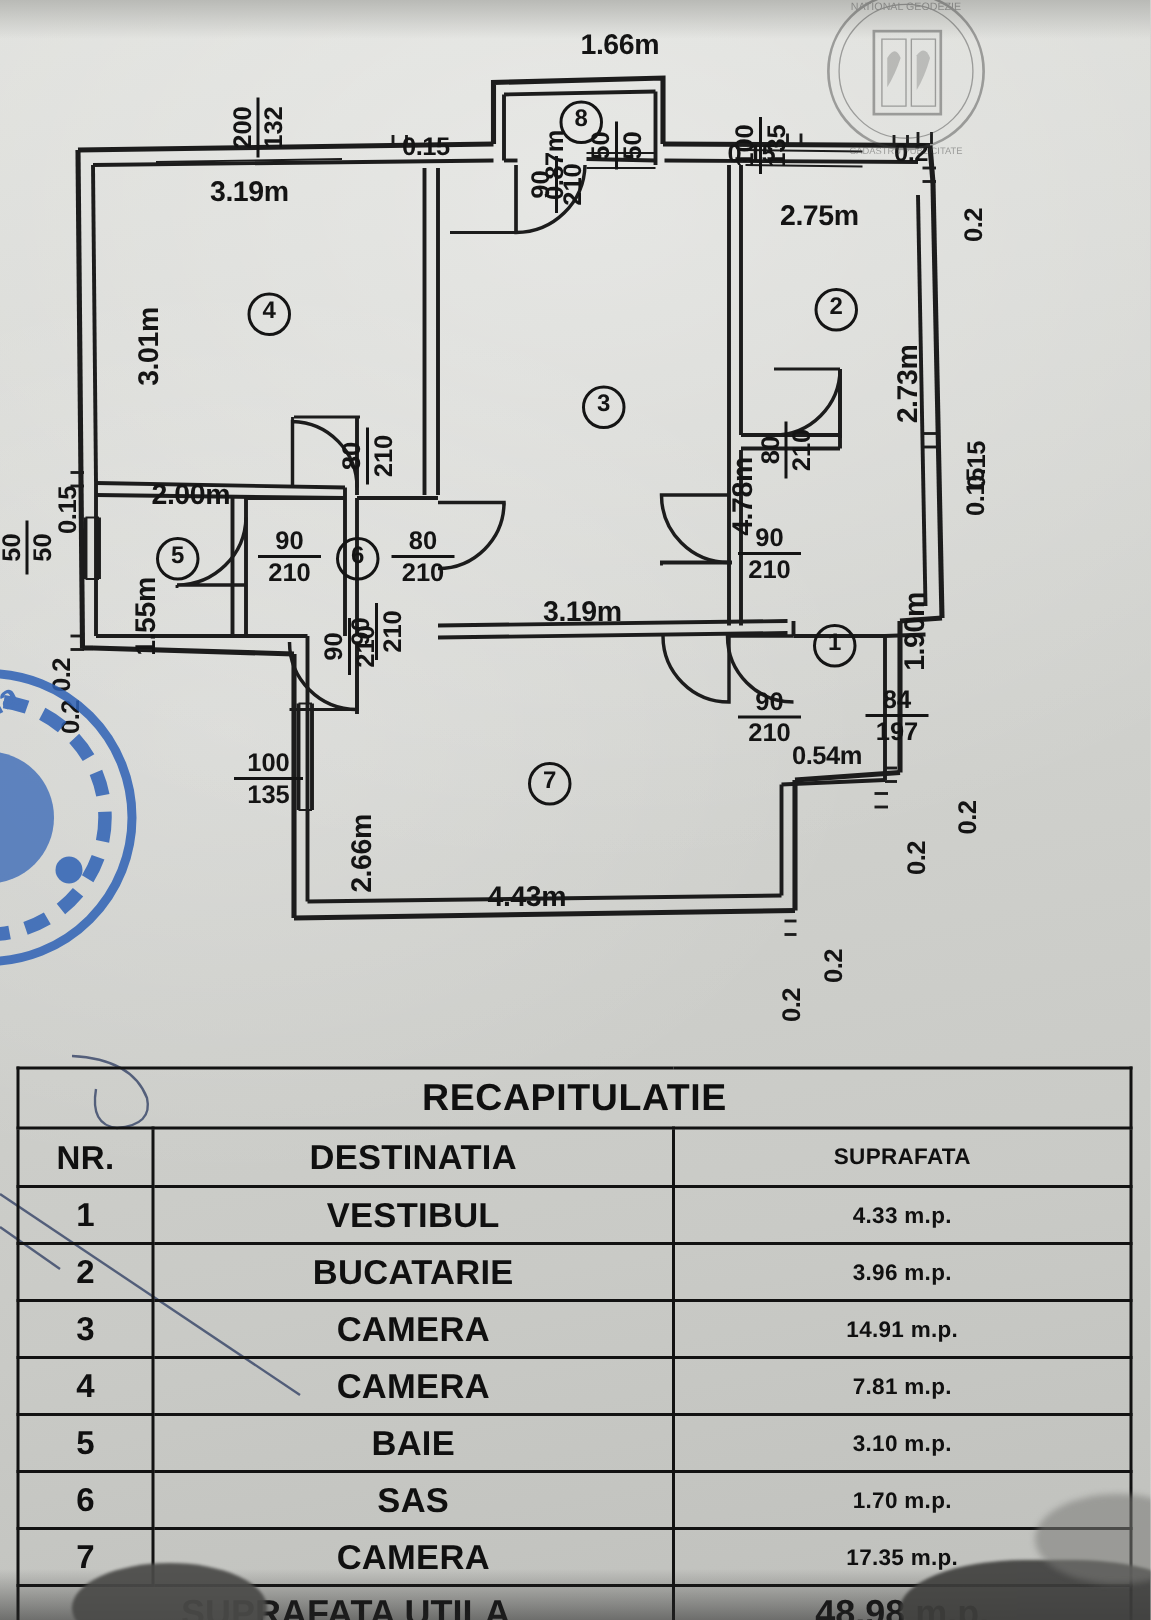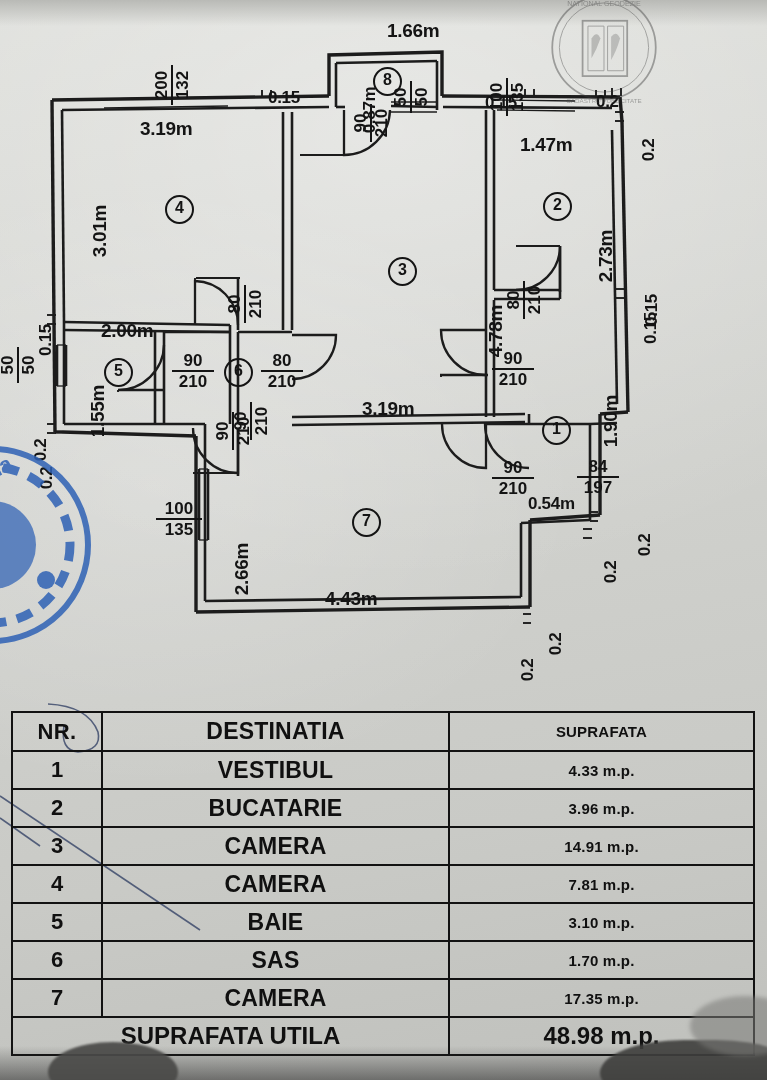--- a/index.html
+++ b/index.html
@@ -262,21 +262,21 @@
 <div class="roomnum" style="left:104px;top:358px;">5</div>
 <div class="roomnum" style="left:224px;top:358px;">6</div>
 <div class="roomnum" style="left:542px;top:416px;">1</div>
 <div class="roomnum" style="left:352px;top:508px;">7</div>
 <div class="roomnum" style="left:373px;top:67px;">8</div>
 
 <div class="lbl dim" style="left:140px;top:118px;">3.19m</div>
 <div class="lbl dim" style="left:101px;top:320px;">2.00m</div>
 <div class="lbl dim" style="left:362px;top:398px;">3.19m</div>
 <div class="lbl dim" style="left:325px;top:588px;">4.43m</div>
-<div class="lbl dim" style="left:520px;top:134px;">1.47m</div>
+<div class="lbl dim" style="left:520px;top:134px;">2.75m</div>
 <div class="lbl dim" style="left:361px;top:20px;margin-left:26px;">1.66m</div>
 <div class="lbl dim-s" style="left:528px;top:494px;">0.54m</div>
 
 <div class="lbl dim rot90" style="left:74px;top:220px;">3.01m</div>
 <div class="lbl dim rot90" style="left:72px;top:400px;">1.55m</div>
 <div class="lbl dim rot90" style="left:470px;top:320px;">4.78m</div>
 <div class="lbl dim rot90" style="left:580px;top:245px;">2.73m</div>
 <div class="lbl dim rot90" style="left:216px;top:558px;">2.66m</div>
 <div class="lbl dim rot90" style="left:585px;top:410px;">1.90m</div>
 <div class="lbl dim-s rot90" style="left:347px;top:100px;">0.87m</div>
@@ -407,20 +407,23 @@
 
 <svg class="pen" width="767" height="380" style="top:700px;left:0;">
   <path d="M48,4 q40,2 50,28 q4,18 -20,20 q-18,-2 -14,-26"></path>
   <path d="M0,96 L200,230"></path>
   <path d="M0,118 L40,146"></path>
 </svg>
 
 <table id="tbl">
   <tbody>
     <tr>
+      <td class="t-title" colspan="3">RECAPITULATIE</td>
+    </tr>
+    <tr>
       <td class="t-head t-nr">NR.</td>
       <td class="t-head t-dest">DESTINATIA</td>
       <td class="t-head t-supr">SUPRAFATA</td>
     </tr>
     <tr class="t-row">
       <td class="t-nr">1</td>
       <td class="t-dest">VESTIBUL</td>
       <td class="t-supr">4.33 m.p.</td>
     </tr>
     <tr class="t-row">

